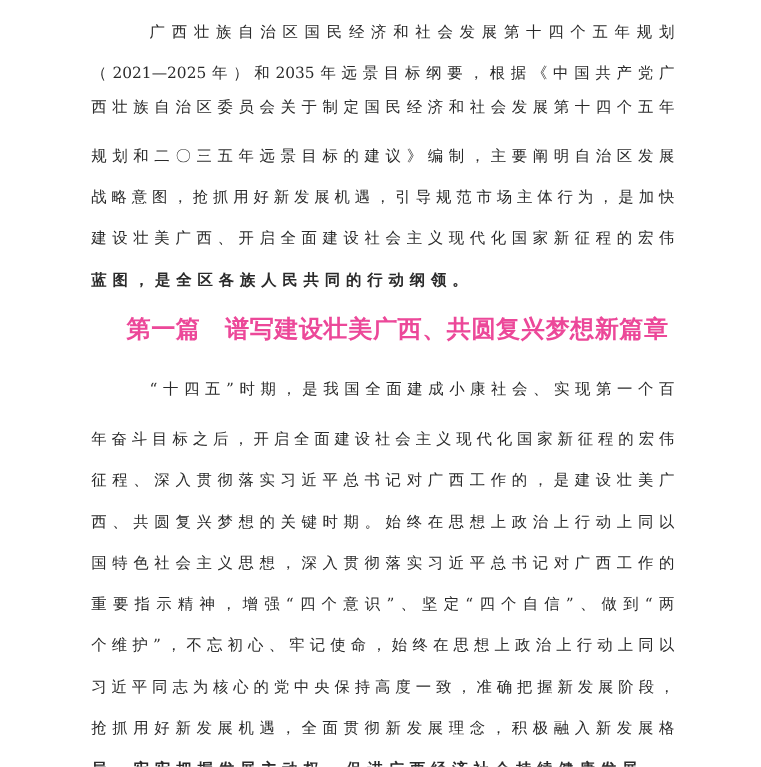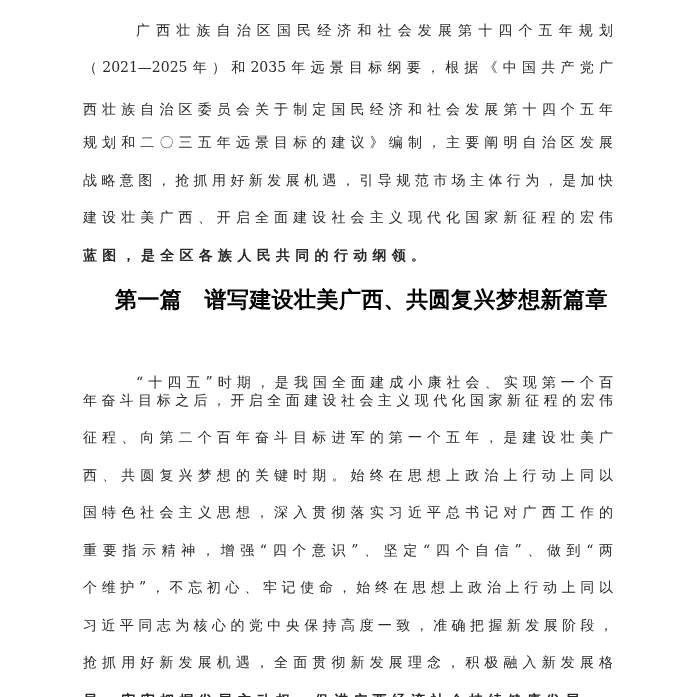--- a/index.html
+++ b/index.html
@@ -4,42 +4,42 @@
 <style>
   html, body { margin:0; padding:0; background:#ffffff; }
   body { width:692px; height:697px; position:relative; overflow:hidden;
          font-family:"DejaVu Serif", serif; color:#2a2a2a; }
   .line { position:absolute; left:83px; width:530px; height:28px;
           font-size:14px; line-height:28px; white-space:nowrap;
           text-align:justify; text-align-last:justify; letter-spacing:0; }
   .indent { left:136px; width:477px; }
   .last { text-align-last:left; letter-spacing:5.3px;font-weight:bold; }
   .heading { position:absolute; left:115px; top:284px; font-size:22px; line-height:30px;
-             font-weight:bold; white-space:nowrap; color:#000000; letter-spacing:0.4px; }
+             font-weight:bold; white-space:nowrap; color:#ec4899; letter-spacing:0.4px; }
 </style>
 </head>
 <body>
 
 <div>
   <div>
     <div class="line indent" style="top:16px">广西壮族自治区国民经济和社会发展第十四个五年规划</div>
     <div class="line" style="top:53px">（2021—2025年）和2035年远景目标纲要，根据《中国共产党广</div>
-    <div class="line" style="top:95px">西壮族自治区委员会关于制定国民经济和社会发展第十四个五年</div>
+    <div class="line" style="top:84px">西壮族自治区委员会关于制定国民经济和社会发展第十四个五年</div>
     <div class="line" style="top:128px">规划和二〇三五年远景目标的建议》编制，主要阐明自治区发展</div>
     <div class="line" style="top:166px">战略意图，抢抓用好新发展机遇，引导规范市场主体行为，是加快</div>
     <div class="line" style="top:203px">建设壮美广西、开启全面建设社会主义现代化国家新征程的宏伟</div>
     <div class="line last" style="top:241px;width:auto">蓝图，是全区各族人民共同的行动纲领。</div>
   </div>
 
   <div class="heading">第一篇　谱写建设壮美广西、共圆复兴梦想新篇章</div>
 
   <div>
-    <div class="line indent" style="top:368px">“十四五”时期，是我国全面建成小康社会、实现第一个百</div>
+    <div class="line indent" style="top:340px">“十四五”时期，是我国全面建成小康社会、实现第一个百</div>
     <div class="line" style="top:386px">年奋斗目标之后，开启全面建设社会主义现代化国家新征程的宏伟</div>
-    <div class="line" style="top:423px">征程、向第二个百年奋斗目标进军的第一个五年，是建设壮美广</div>
+    <div class="line" style="top:423px">征程、深入贯彻落实习近平总书记对广西工作的，是建设壮美广</div>
     <div class="line" style="top:461px">西、共圆复兴梦想的关键时期。始终在思想上政治上行动上同以</div>
     <div class="line" style="top:498px">国特色社会主义思想，深入贯彻落实习近平总书记对广西工作的</div>
     <div class="line" style="top:536px">重要指示精神，增强“四个意识”、坚定“四个自信”、做到“两</div>
     <div class="line" style="top:573px">个维护”，不忘初心、牢记使命，始终在思想上政治上行动上同以</div>
     <div class="line" style="top:611px">习近平同志为核心的党中央保持高度一致，准确把握新发展阶段，</div>
     <div class="line" style="top:648px">抢抓用好新发展机遇，全面贯彻新发展理念，积极融入新发展格</div>
     <div class="line last" style="top:686px;width:auto">局，牢牢把握发展主动权，促进广西经济社会持续健康发展。</div>
   </div>
 </div>
 

